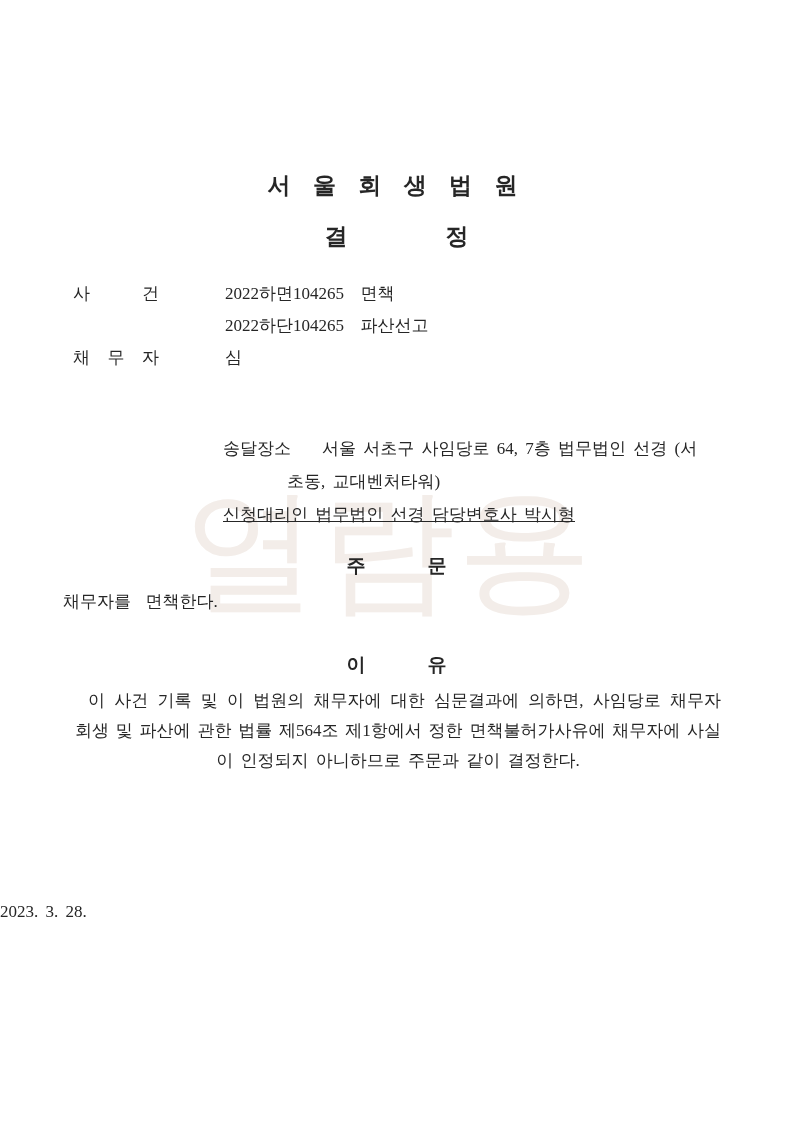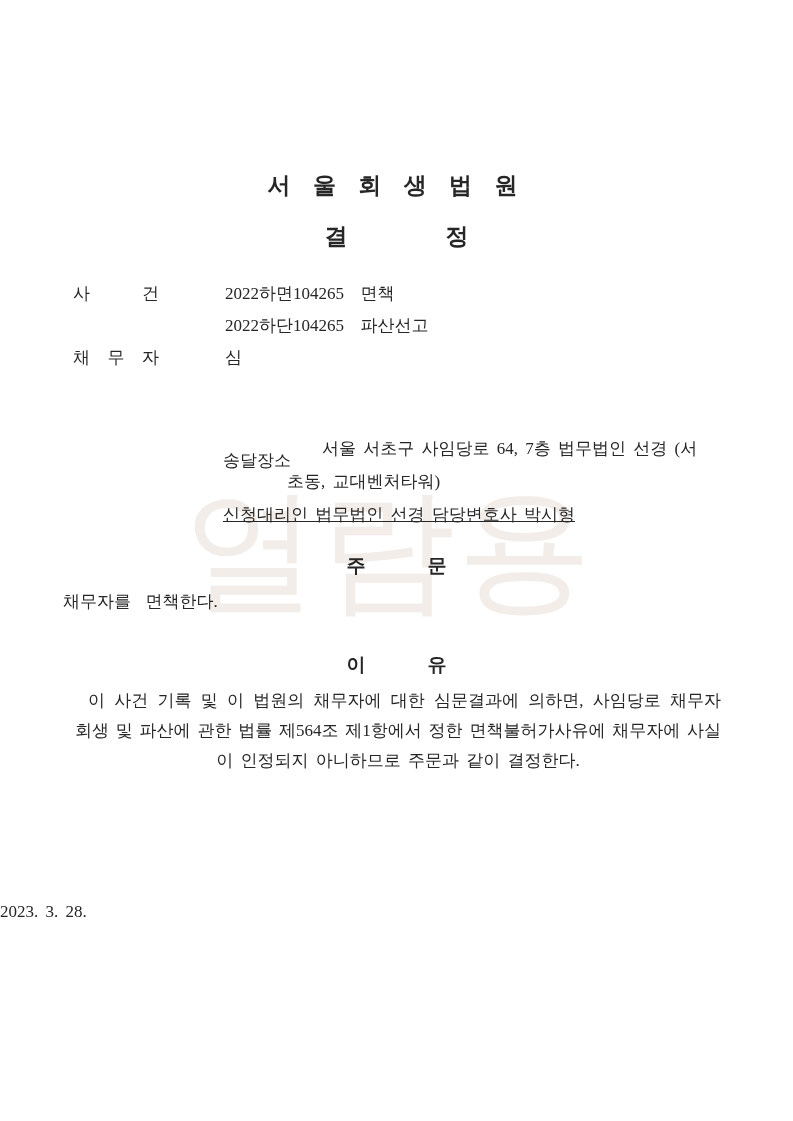--- a/index.html
+++ b/index.html
@@ -83,21 +83,21 @@
   }
   .addr-block {
     position: absolute;
     left: 223px;
     top: 438px;
     width: 520px;
     font-size: 17px;
     line-height: 22px;
   }
   .addr-line { position: absolute; white-space: pre-wrap; word-spacing: 3px; }
-  .al-label { left: 0; top: 12px; }
+  .al-label { left: 0; top: 0; }
   .al-text  { left: 99px; top: 0; }
   .al-2     { left: 64px; top: 33px; }
   .al-3     { left: 0; top: 66px; text-decoration: underline; }
   .sec-heading {
     position: absolute;
     left: 0;
     width: 793px;
     display: flex;
     justify-content: center;
     gap: 62px;

